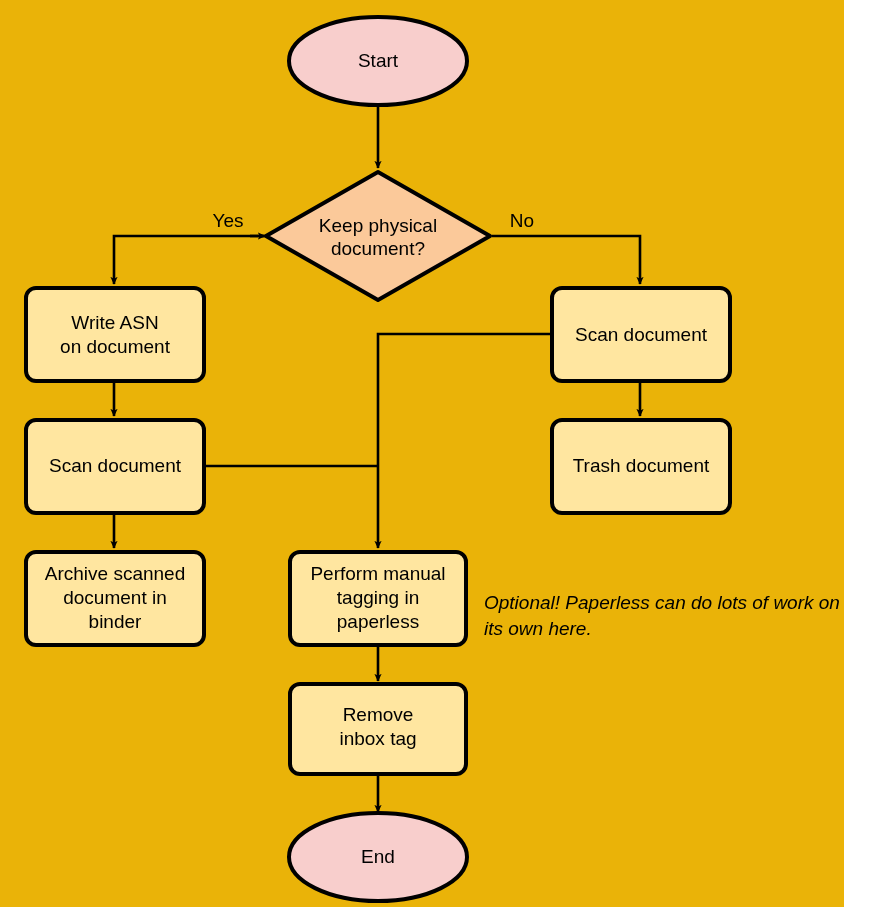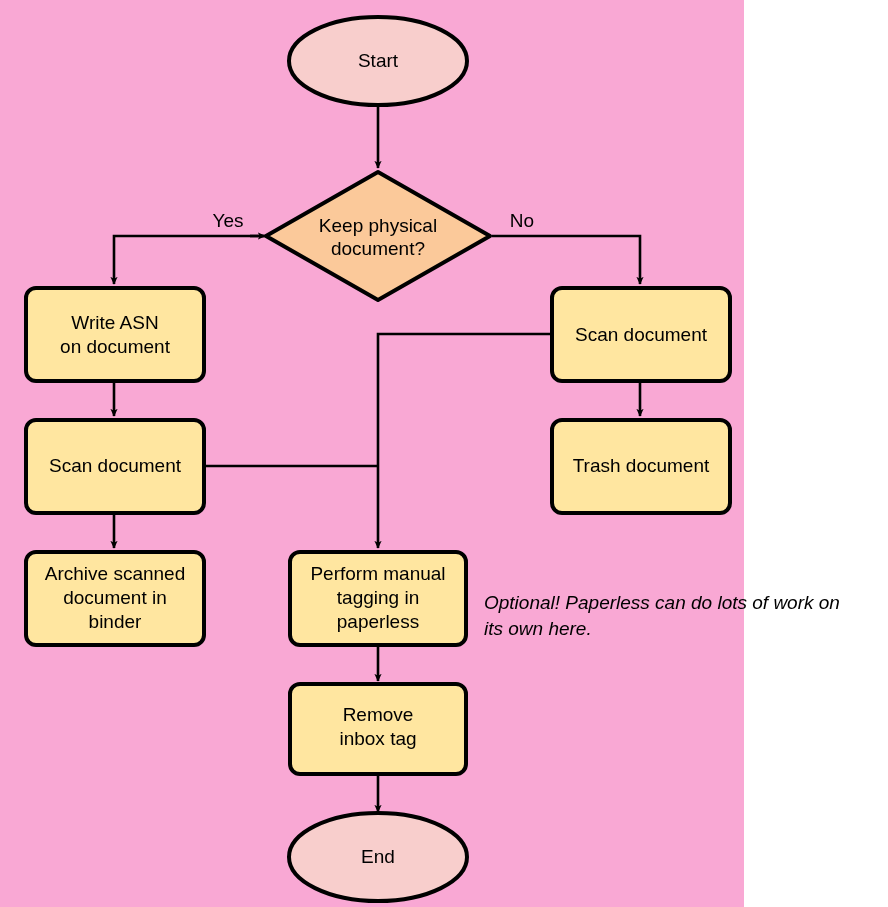--- a/index.html
+++ b/index.html
@@ -8,23 +8,23 @@
     background: #ffffff;
   }
   body {
     width: 888px;
     height: 907px;
     font-family: "Liberation Sans", sans-serif;
     overflow: hidden;
   }
   #flowchart-root {
     position: relative;
-    width: 744px;
+    width: 844px;
     height: 907px;
-    background: #f9a8d4;
+    background: #eab308;
   }
   svg#flow-svg {
     display: block;
     width: 888px;
     height: 907px;
   }
   .node-shape {
     stroke: #000000;
     stroke-width: 4;
     stroke-linejoin: round;

